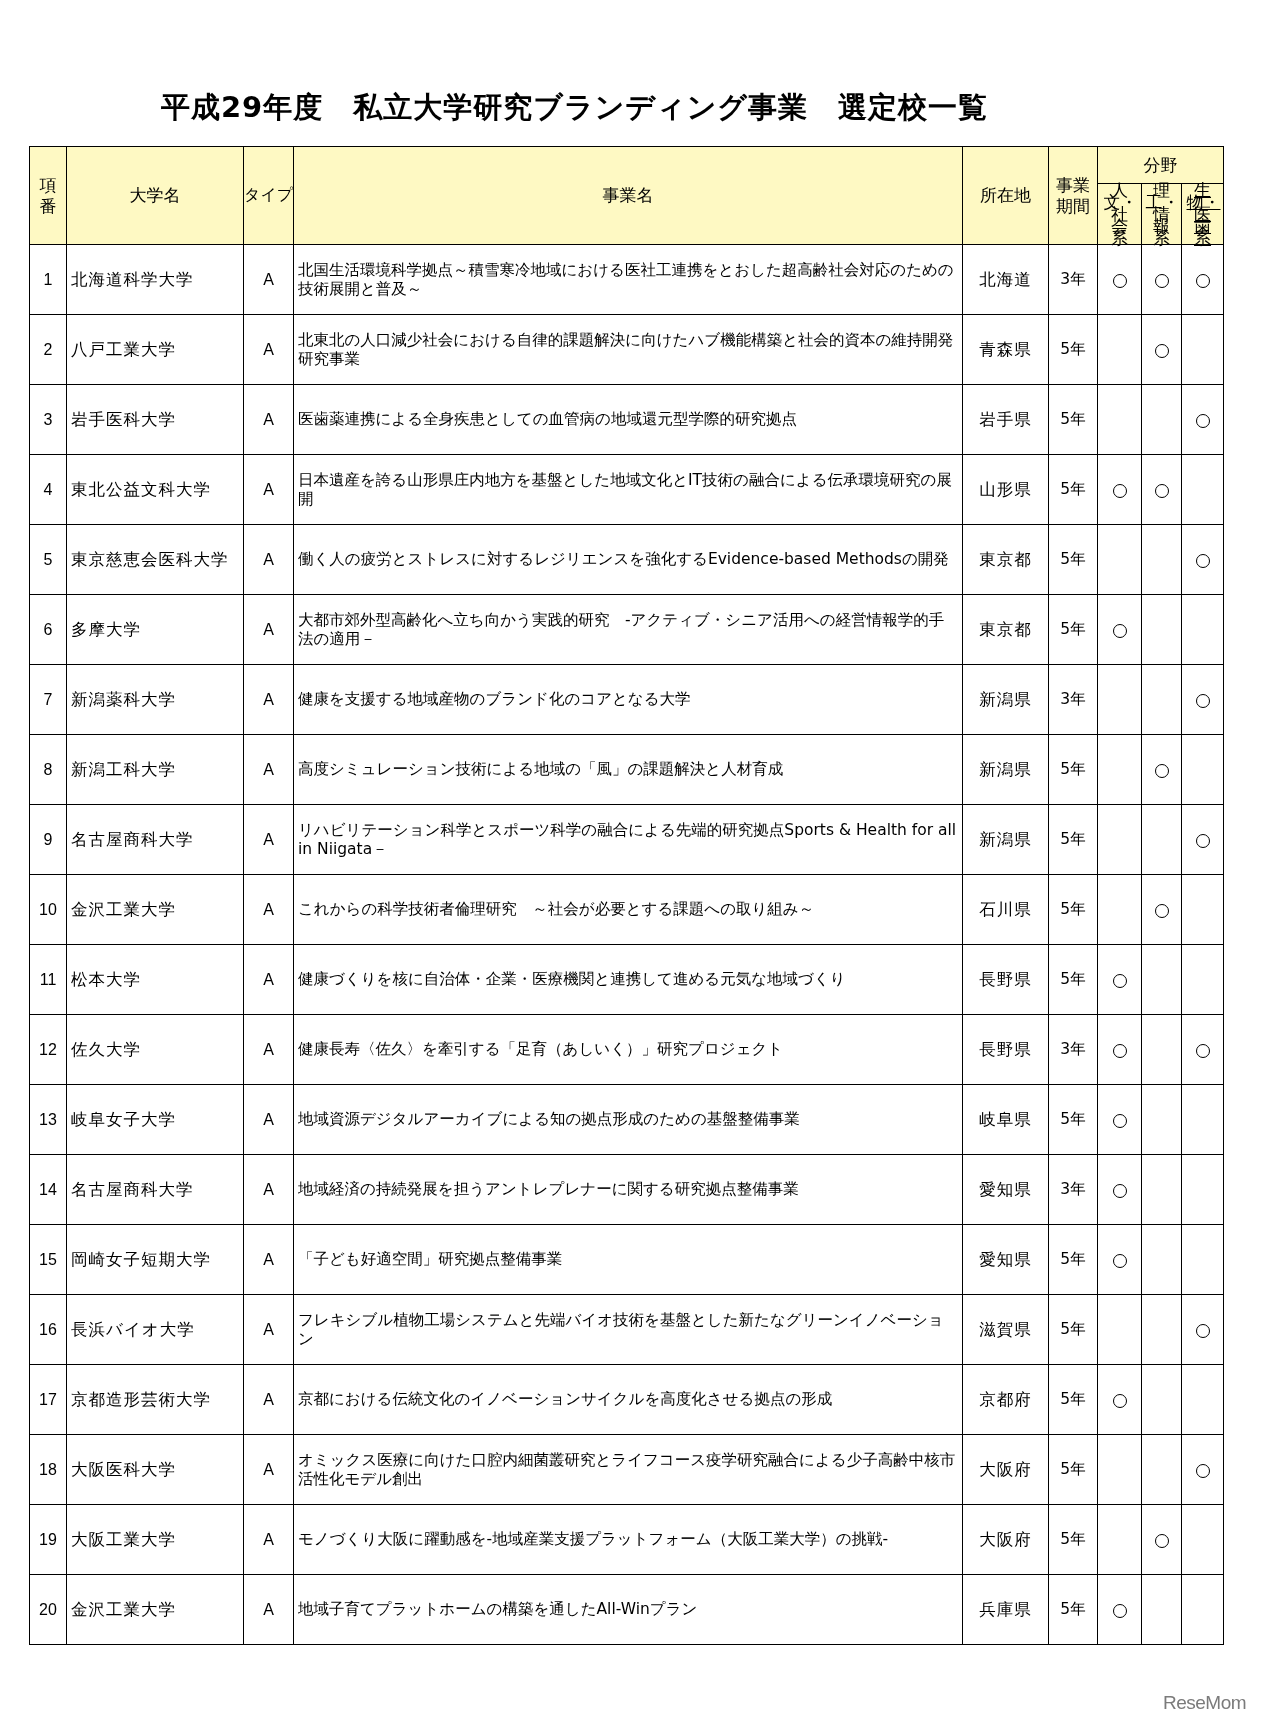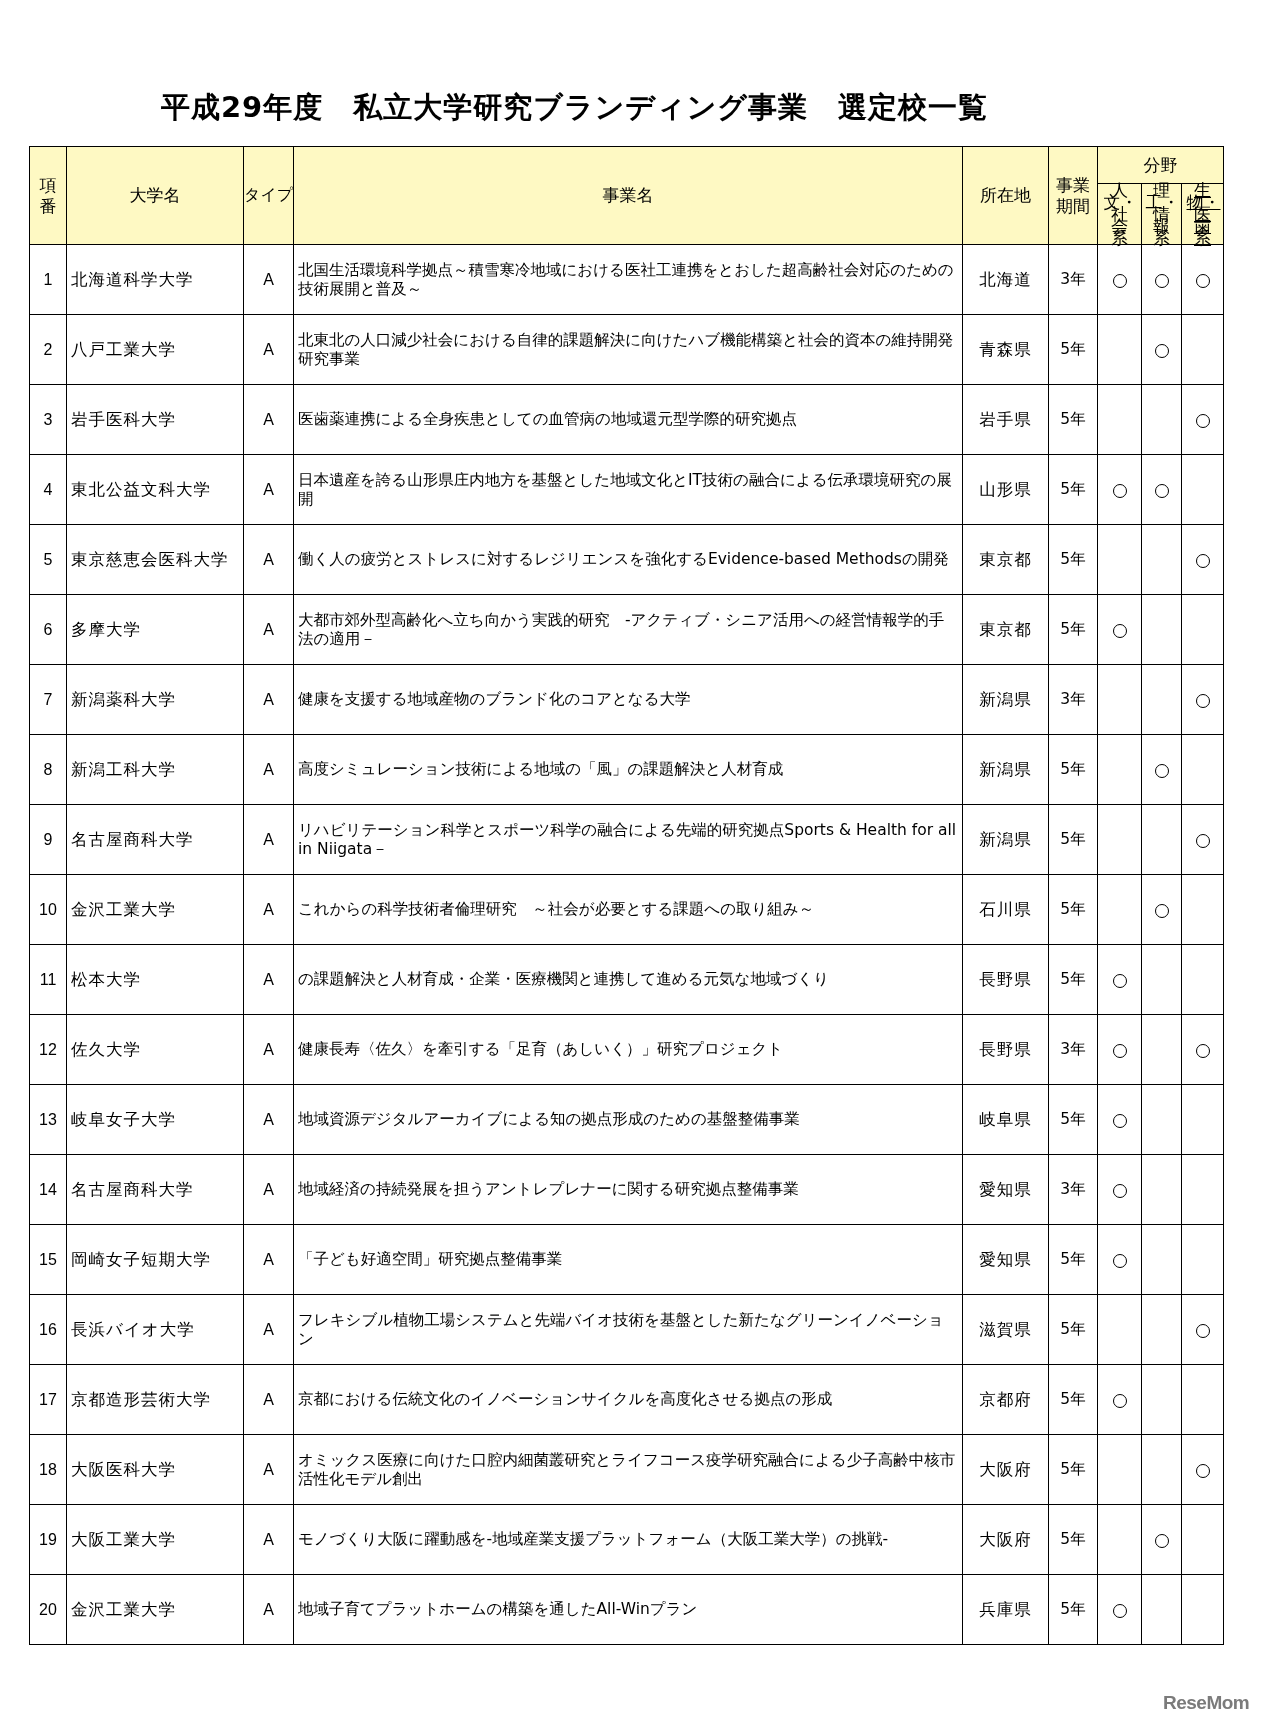--- a/index.html
+++ b/index.html
@@ -18,21 +18,21 @@
     td.no { text-align: center; font-family: "Liberation Sans", sans-serif; font-size: 16px; }
     td.univ { padding-left: 4px !important; white-space: nowrap; letter-spacing: 1px; }
     td.type { text-align: center; font-family: "Liberation Sans", sans-serif; font-size: 16px; }
     td.proj { padding-left: 4px !important; padding-right: 4px !important; font-size: 15.5px; line-height: 19px; }
     td.loc { text-align: center; letter-spacing: 1px; }
     td.period { text-align: center; font-size: 15.5px; }
     td.mark { text-align: center; }
     .circle { display: inline-block; width: 14px; height: 14px; border: 1.6px solid #000;
               border-radius: 50%; box-sizing: border-box; vertical-align: middle; }
     .logo { position: absolute; left: 1163px; top: 1692px; font-family: "Liberation Sans", sans-serif;
-            font-weight: bold; font-size: 19px; color: #7b7b7b; letter-spacing: -0.5px; }
+            font-weight: normal; font-size: 19px; color: #7b7b7b; letter-spacing: -0.5px; }
   </style>
 </head>
 <body>
 
 <div class="title">平成29年度　私立大学研究ブランディング事業　選定校一覧</div>
 
 <table class="list">
   <colgroup>
     <col style="width:37px">
     <col style="width:177px">
@@ -178,21 +178,21 @@
     <td class="loc">石川県</td>
     <td class="period">5年</td>
     <td class="mark"></td>
     <td class="mark"><span class="circle" title="○"></span></td>
     <td class="mark"></td>
   </tr>
       <tr>
     <td class="no">11</td>
     <td class="univ">松本大学</td>
     <td class="type">A</td>
-    <td class="proj">の課題解決と人材育成・企業・医療機関と連携して進める元気な地域づくり</td>
+    <td class="proj">健康づくりを核に自治体・企業・医療機関と連携して進める元気な地域づくり</td>
     <td class="loc">長野県</td>
     <td class="period">5年</td>
     <td class="mark"><span class="circle" title="○"></span></td>
     <td class="mark"></td>
     <td class="mark"></td>
   </tr>
       <tr>
     <td class="no">12</td>
     <td class="univ">佐久大学</td>
     <td class="type">A</td>

